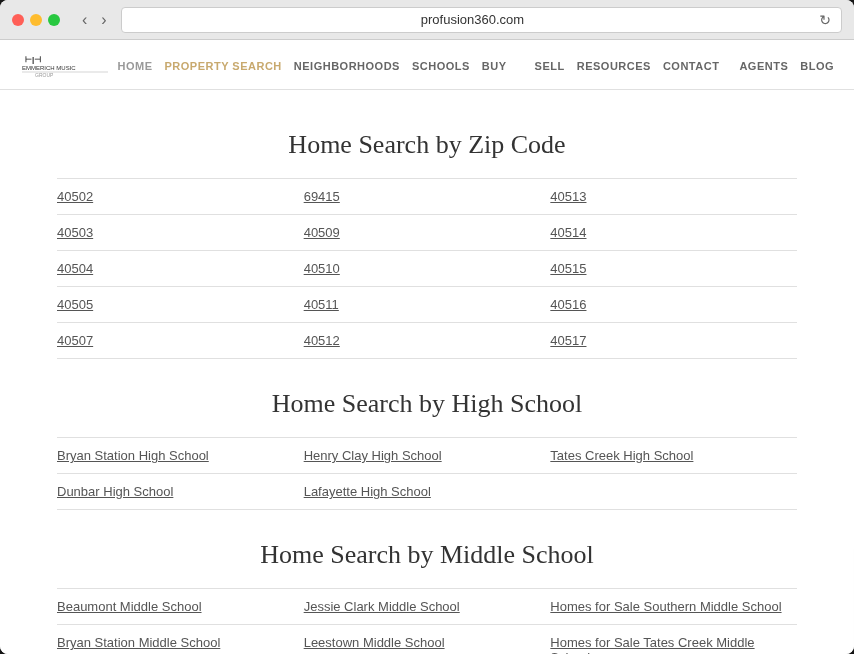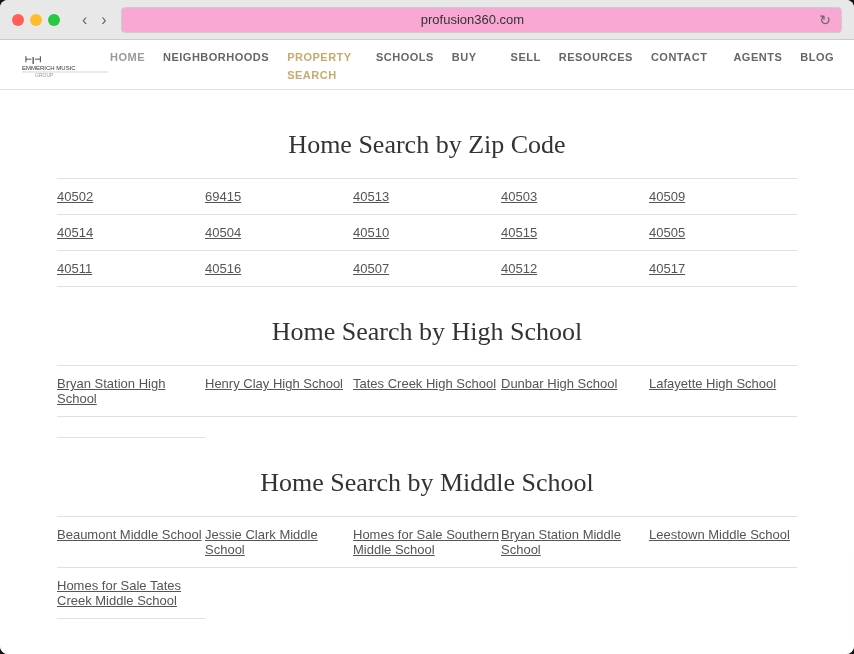--- a/index.html
+++ b/index.html
@@ -59,21 +59,21 @@
       background: transparent;
       border: none;
       font-size: 16px;
       cursor: pointer;
       color: #666;
       padding: 2px 6px;
     }
 
     .address-bar {
       flex: 1;
-      background: #f9a8d4;
+      background: #ffffff;
       border: 1px solid #ccc;
       border-radius: 4px;
       padding: 4px 10px;
       font-size: 13px;
       font-family: Arial, sans-serif;
       color: #333;
       text-align: center;
       display: flex;
       align-items: center;
       justify-content: center;
@@ -109,21 +109,21 @@
       padding: 0 20px;
       height: 50px;
     }
 
     .site-logo {
       margin-right: auto;
     }
 
     .nav-links {
       display: flex;
-      gap: 18px;
+      gap: 12px;
       list-style: none;
     }
 
     .nav-links li a {
       text-decoration: none;
       font-size: 11px;
       font-family: Arial, sans-serif;
       letter-spacing: 0.5px;
       font-weight: 600;
     }
@@ -150,21 +150,21 @@
       text-align: center;
       font-size: 26px;
       font-weight: normal;
       color: #333;
       margin: 20px 0 18px;
       font-family: Liberation Serif, serif;
     }
 
     .search-grid {
       display: grid;
-      grid-template-columns: 1fr 1fr 1fr 1fr 1fr;
+      grid-template-columns: 1fr 1fr 1fr;
       border-top: 1px solid #e0e0e0;
     }
 
     .search-item {
       padding: 10px 0;
       border-bottom: 1px solid #e0e0e0;
       font-size: 13px;
       color: #555;
       font-family: Arial, sans-serif;
       cursor: pointer;
@@ -201,22 +201,22 @@
       <div class="site-logo">
         <svg width="90" height="30" viewBox="0 0 90 30">
           <text x="5" y="14" font-size="8" font-family="Arial" font-weight="bold" fill="#222">⊢|⊣</text>
           <text x="2" y="22" font-size="6" font-family="Arial" fill="#333">EMMERICH MUSIC</text>
           <line x1="2" y1="24" x2="88" y2="24" stroke="#aaa" stroke-width="0.5"></line>
           <text x="15" y="29" font-size="5" font-family="Arial" fill="#999">GROUP</text>
         </svg>
       </div>
       <ul class="nav-links">
         <li><a href="#" class="nav-home">HOME</a></li>
+        <li><a href="#" class="nav-property">PROPERTY SEARCH</a></li>
         <li><a href="#" class="nav-neighborhoods">NEIGHBORHOODS</a></li>
-        <li><a href="#" class="nav-property">PROPERTY SEARCH</a></li>
         <li><a href="#" class="nav-schools">SCHOOLS</a></li>
         <li><a href="#" class="nav-buy">BUY</a></li>
         <li><a href="#" class="nav-sell">SELL</a></li>
         <li><a href="#" class="nav-resources">RESOURCES</a></li>
         <li><a href="#" class="nav-contact">CONTACT</a></li>
         <li><a href="#" class="nav-agents">AGENTS</a></li>
         <li><a href="#" class="nav-blog">BLOG</a></li>
       </ul>
     </nav>
 

